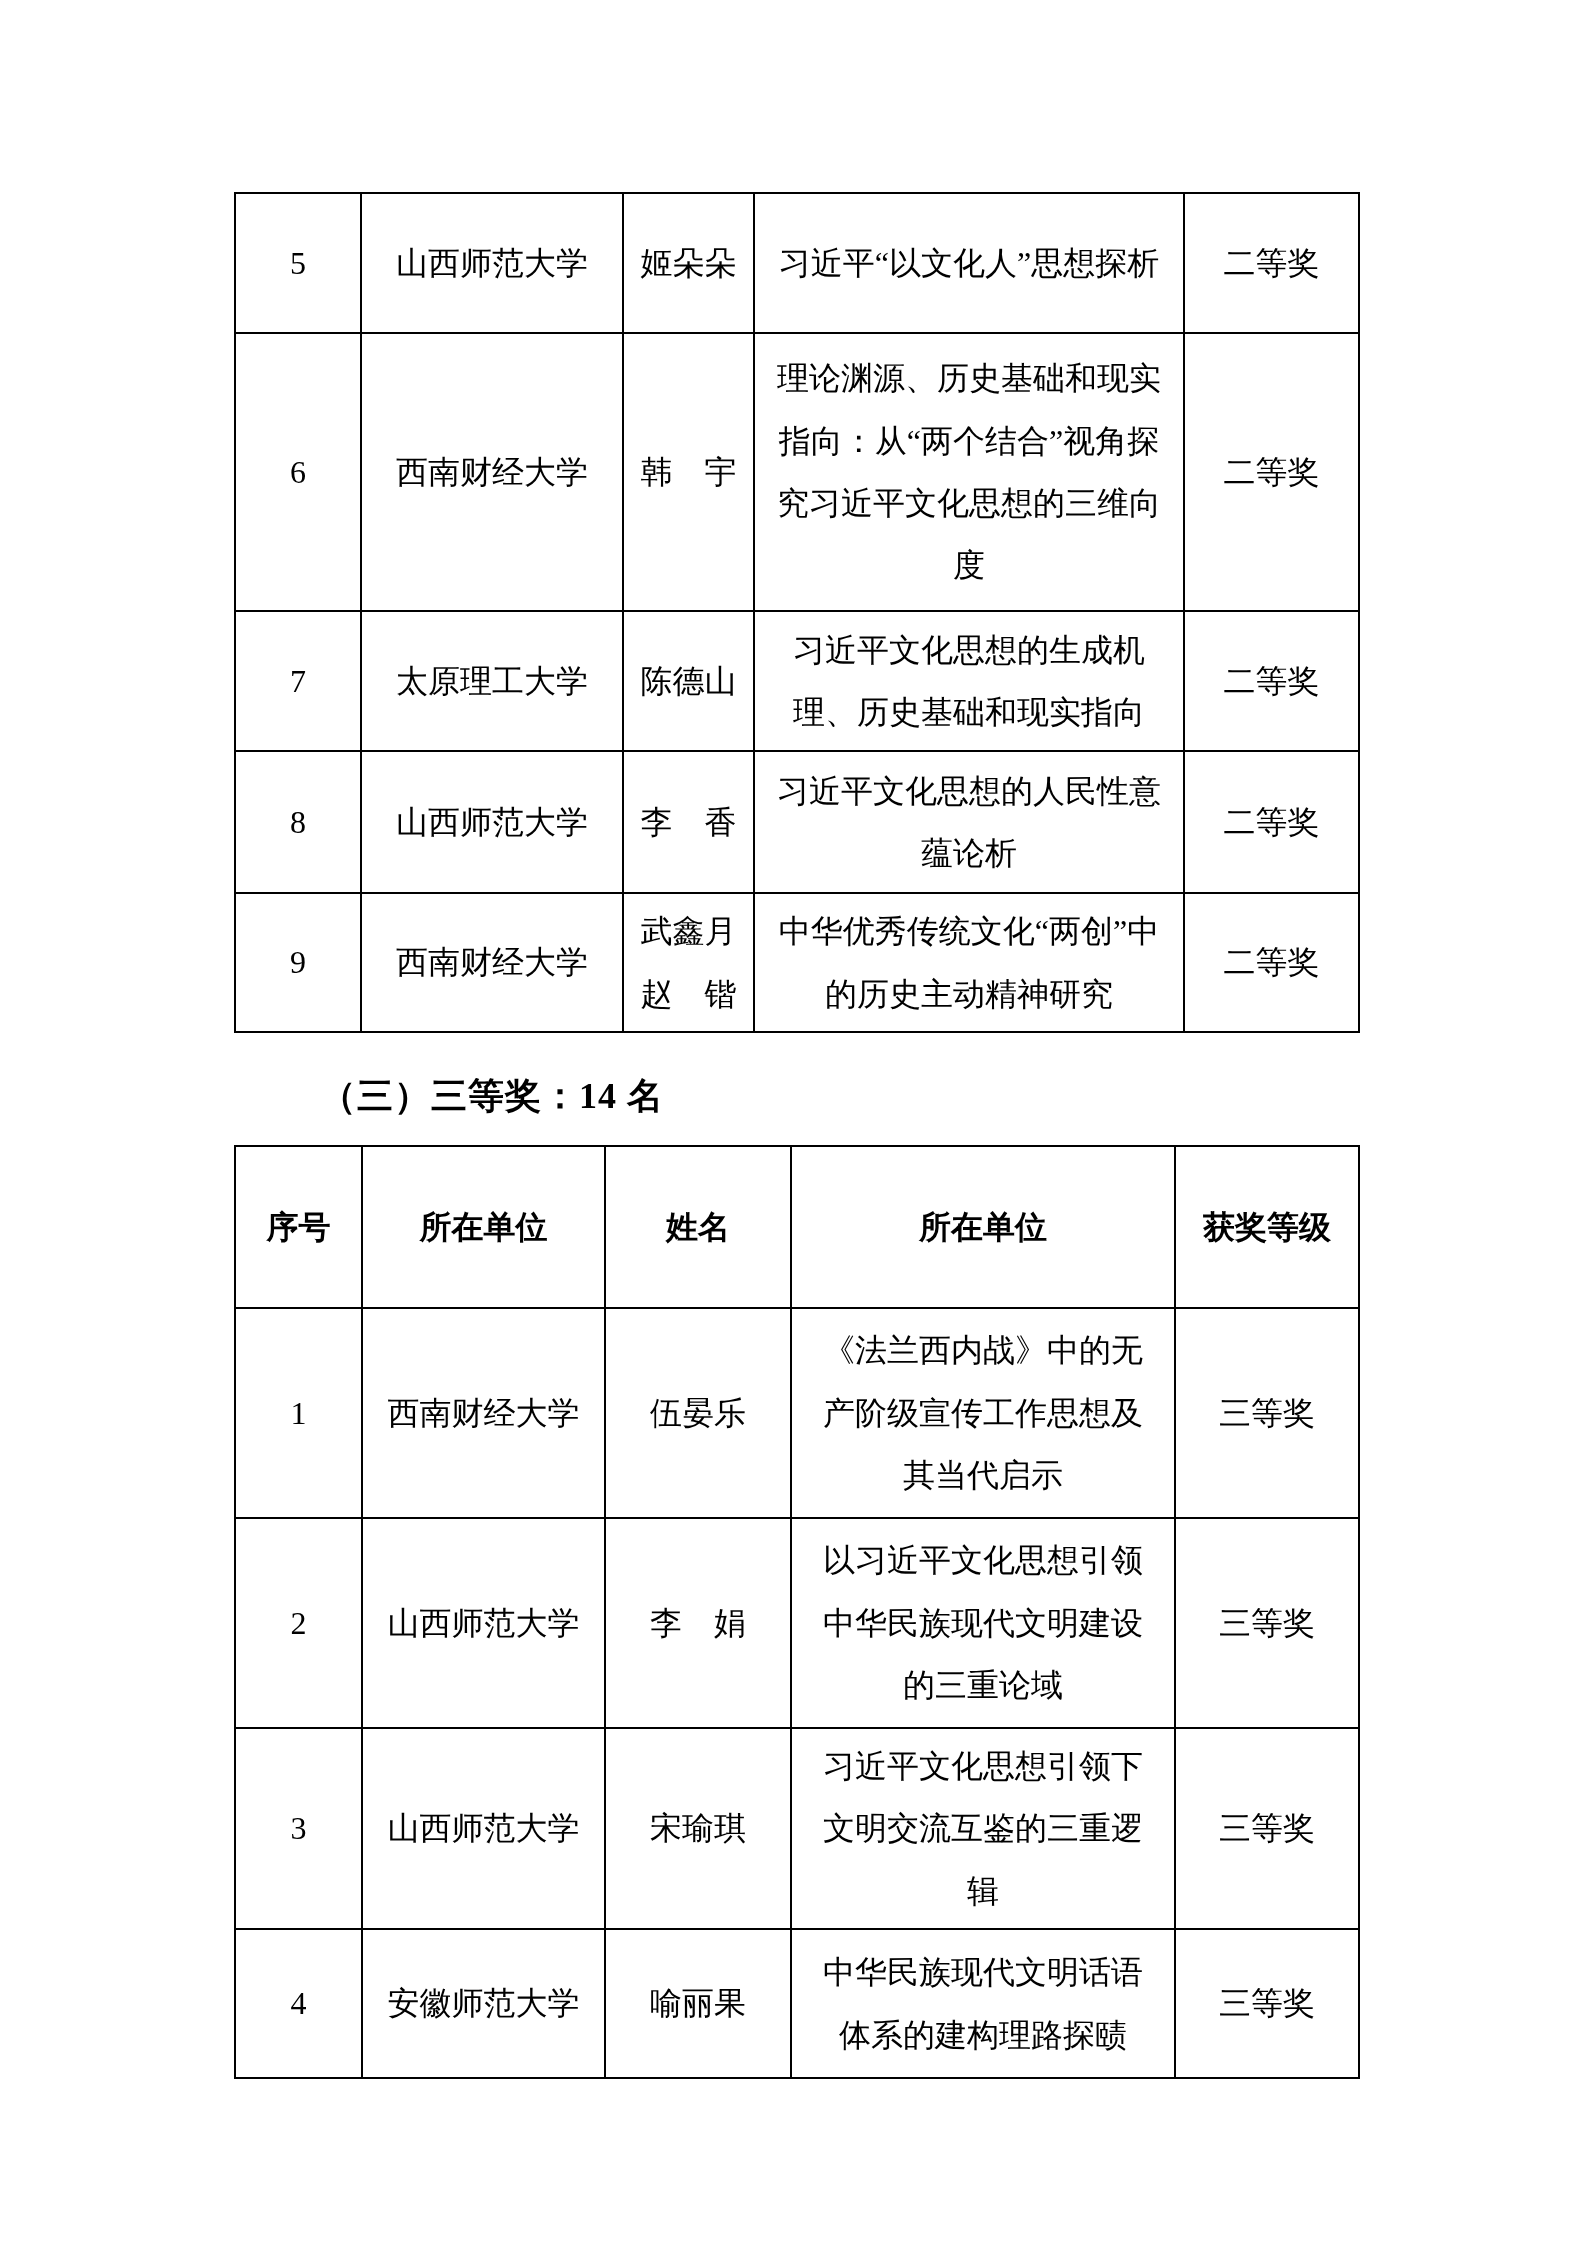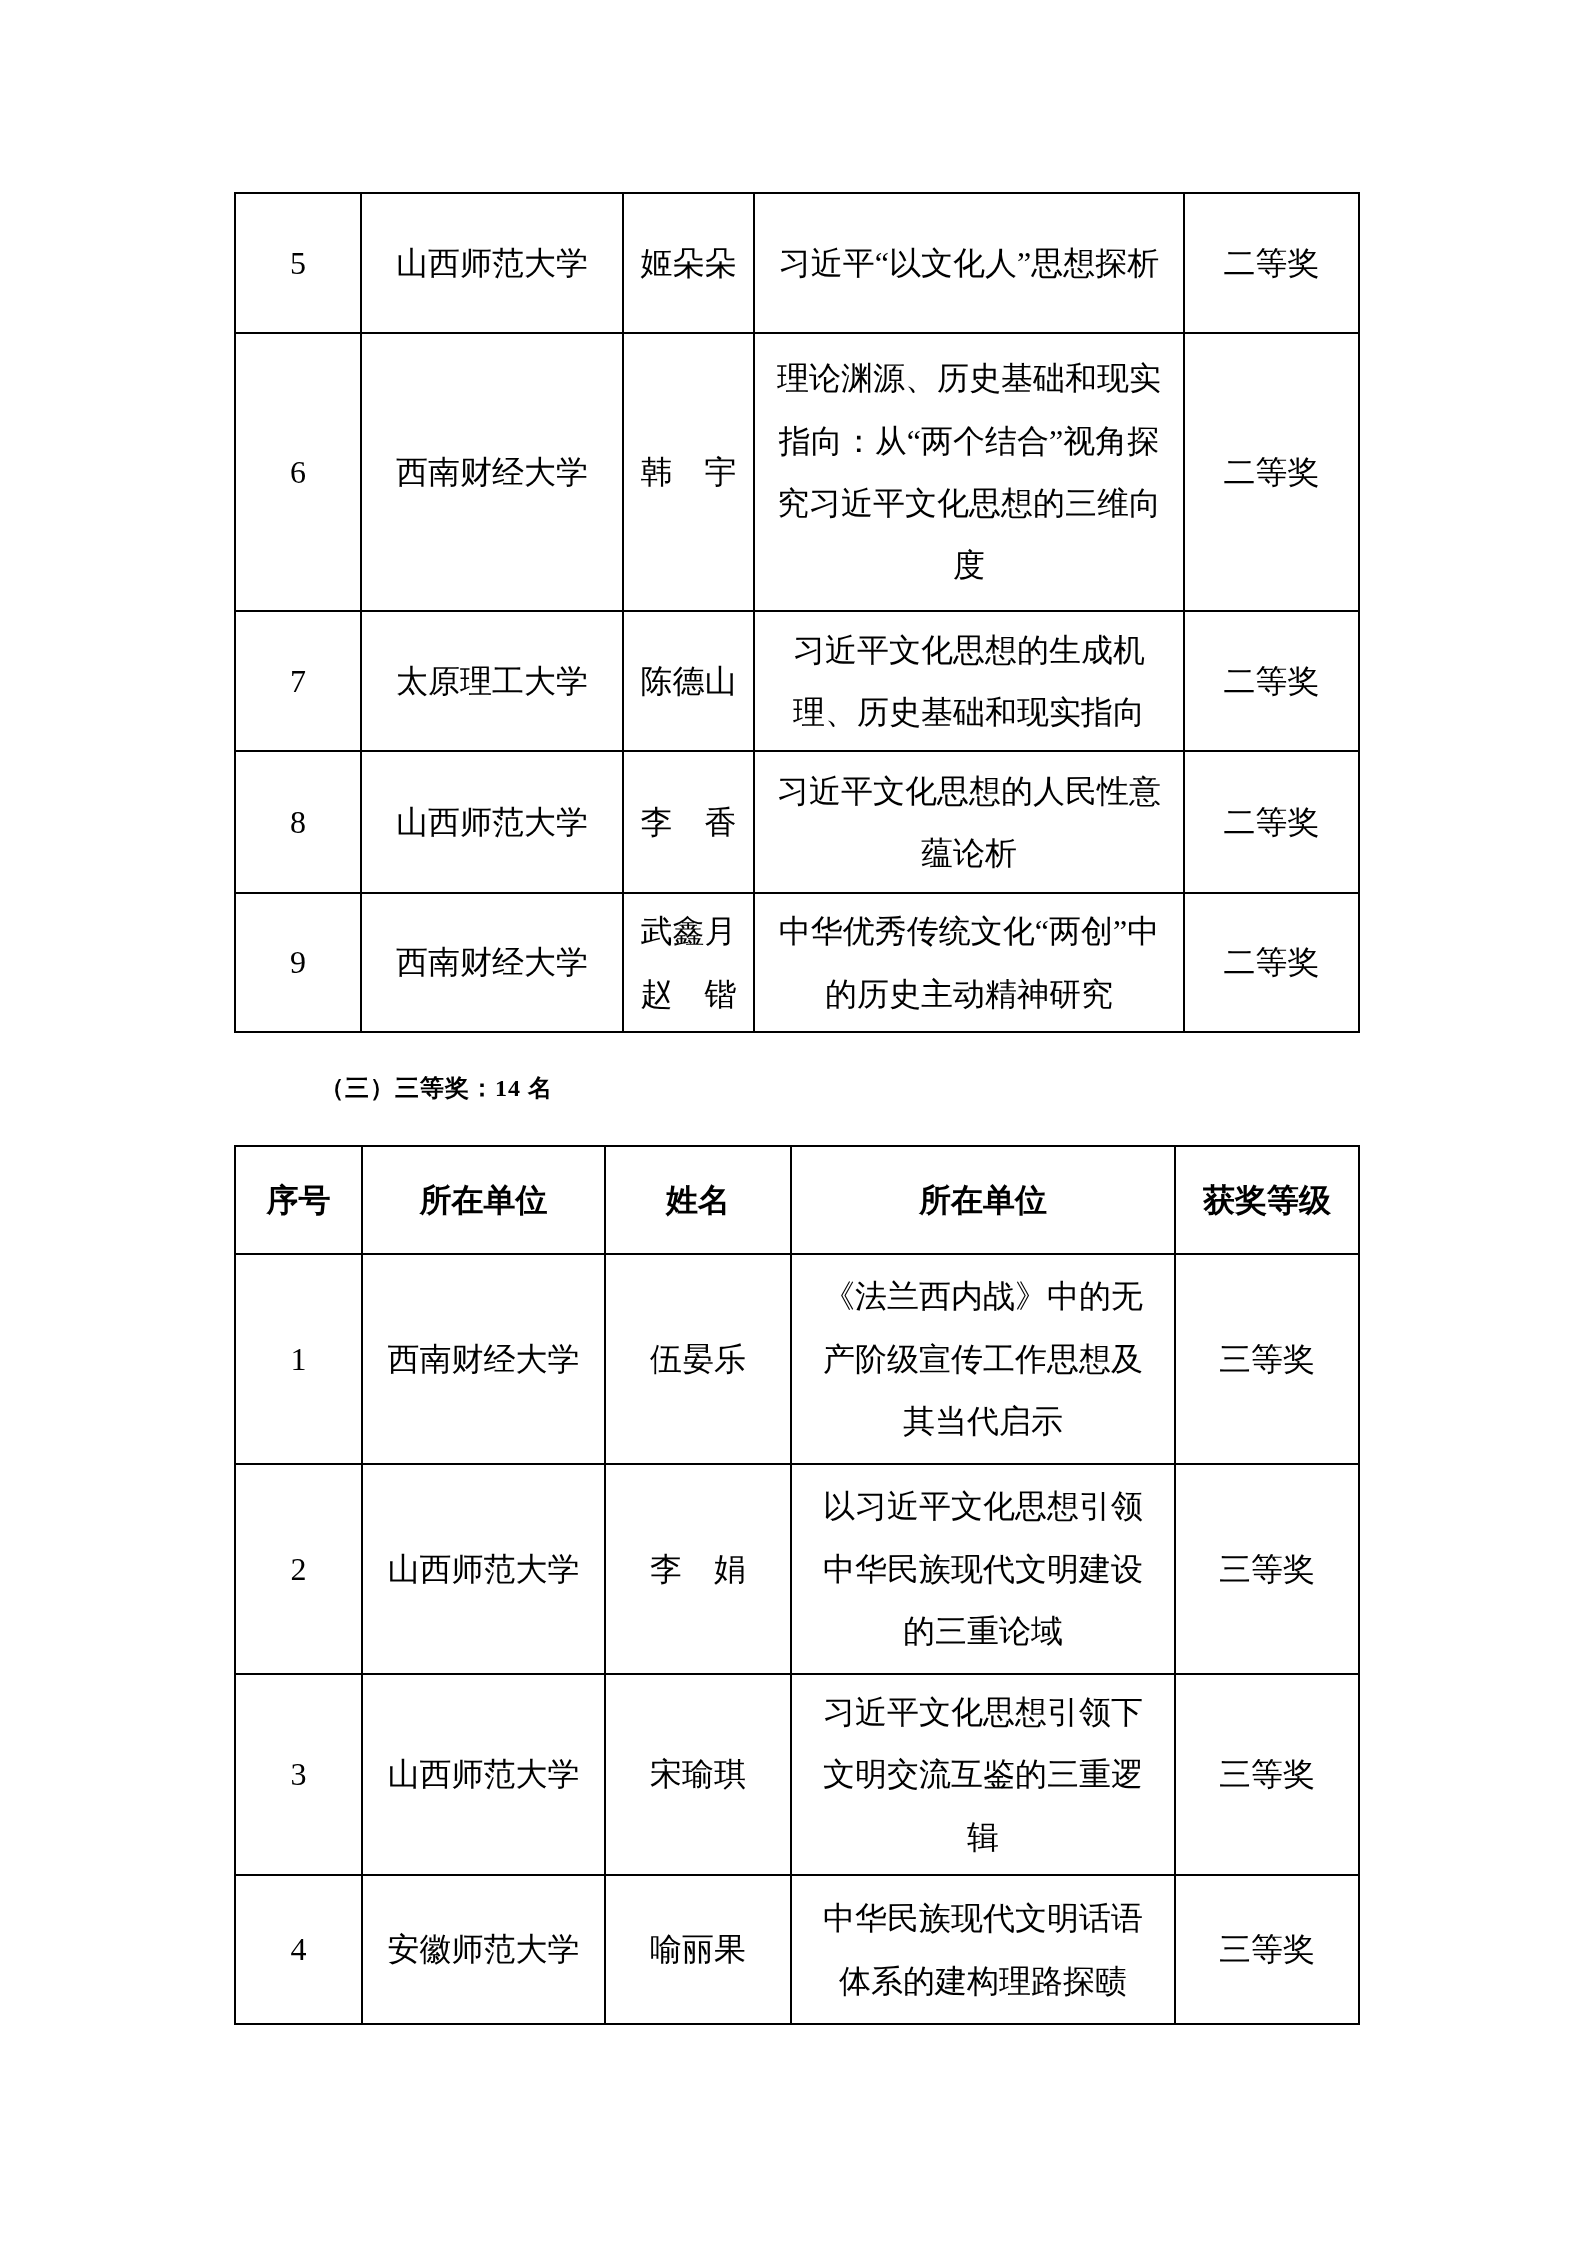--- a/index.html
+++ b/index.html
@@ -48,30 +48,30 @@
   }
   .c-name {
     white-space: pre-line;
   }
   
   .r-h140 { height: 140px; }
   .r-h278 { height: 278px; }
   .r-h142 { height: 142px; }
   .r-h139 { height: 139px; }
   
-  .r-h132 { height: 108px; }
+  .r-h132 { height: 162px; }
   .r-h210 { height: 210px; }
   .r-h151 { height: 151px; }
   .r-h149 { height: 149px; }
 
   .section-heading {
     position: absolute;
     left: 320px;
     top: 1072px;
-    font-size: 24px;
+    font-size: 36px;
     font-weight: bold;
     letter-spacing: 1px;
     white-space: nowrap;
   }
 </style>
 </head>
 <body>
 
 <div class="page">
 

